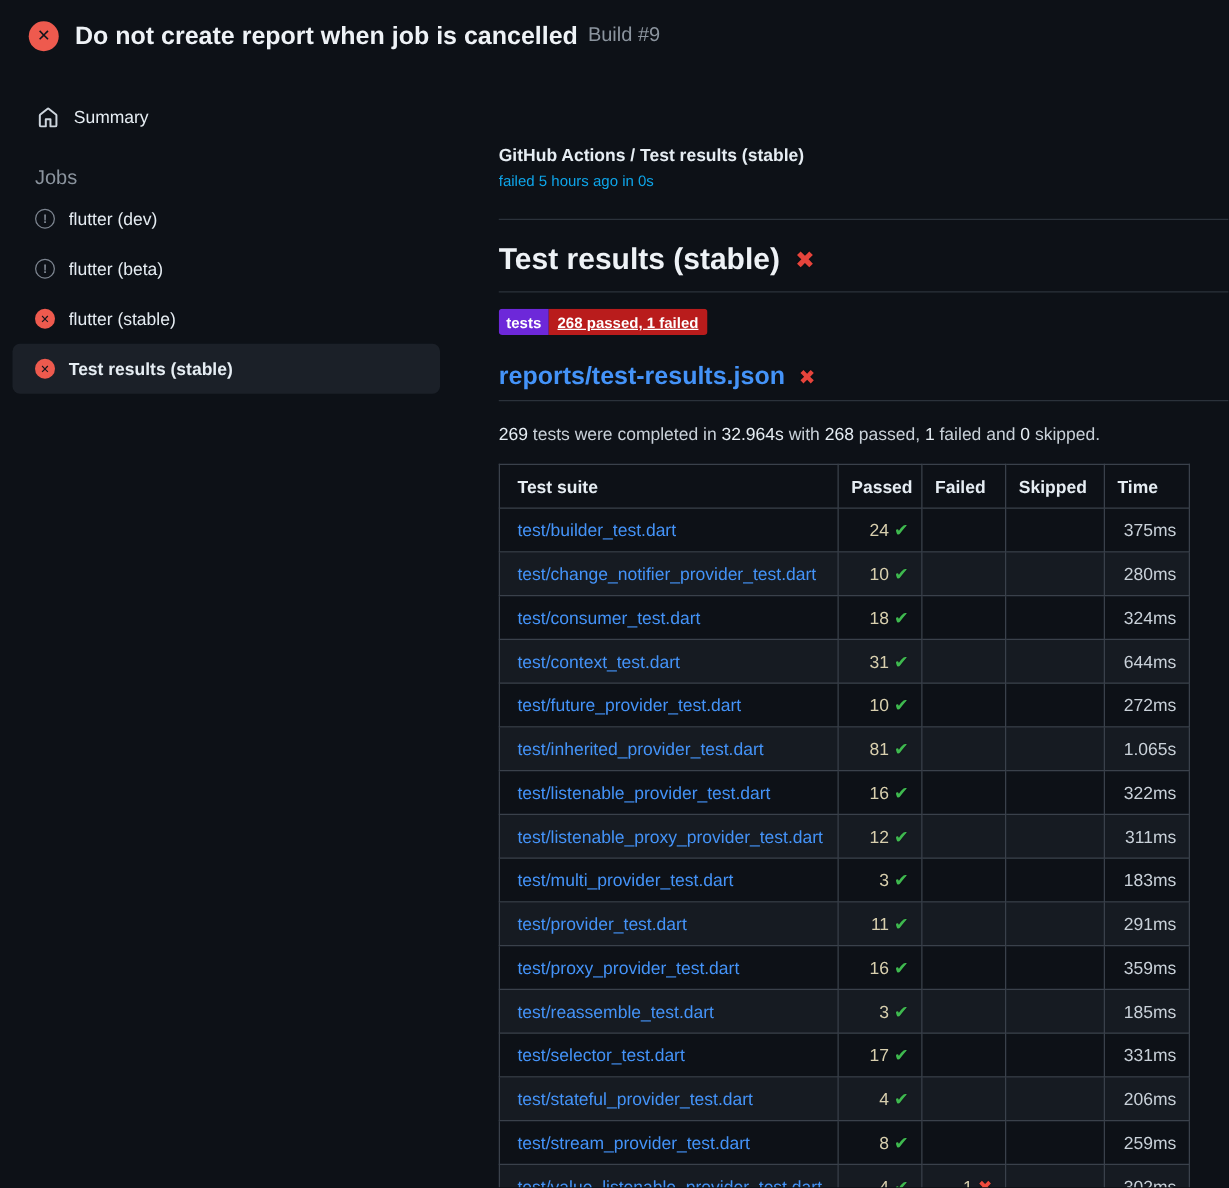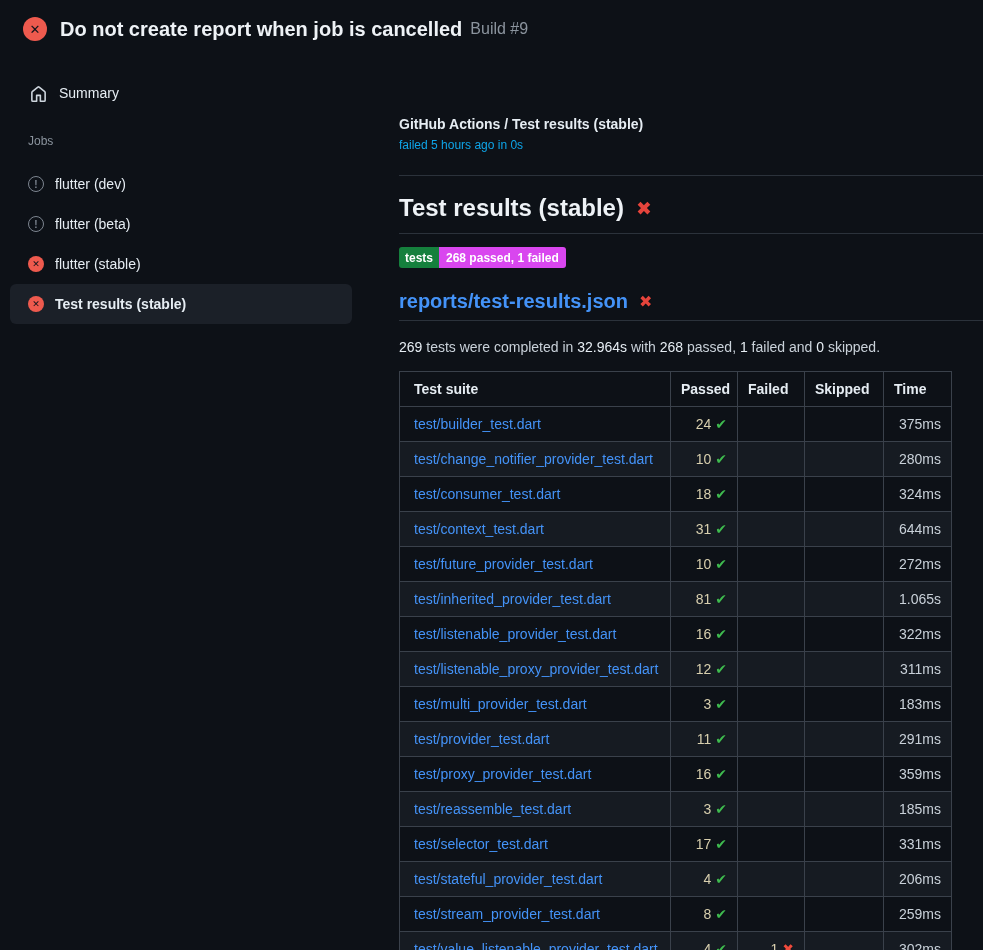--- a/index.html
+++ b/index.html
@@ -10,43 +10,43 @@
   
   .top-header { position:absolute; top:0; left:0; right:0; height:58px; display:flex; align-items:center; padding-left:23px; }
   .fail-circle-lg { width:24px; height:24px; border-radius:50%; background:#ee5a4e; color:#11151c; display:flex; align-items:center; justify-content:center; font-size:13px; font-weight:bold; flex:none; }
   .top-title { margin-left:13px; font-size:20px; font-weight:600; color:#eef2f6; }
   .top-build { margin-left:8px; font-size:16px; font-weight:400; color:#8b949e; }
 
   
   .sidebar { position:absolute; top:73px; left:10px; width:342px; }
   .side-row { display:flex; align-items:center; height:40px; border-radius:6px; padding-left:20px; cursor:pointer; }
   .side-row .label { margin-left:12px; font-size:14px; color:#e6edf3; }
-  .jobs-label { margin:21px 0 16px 18px; font-size:12px; color:#8b949e; }
+  .jobs-label { margin:21px 0 3px 18px; font-size:16px; color:#8b949e; }
   .job-item { display:flex; align-items:center; height:40px; border-radius:6px; padding-left:18px; cursor:pointer; }
   .job-item .label { margin-left:11px; font-size:14px; color:#e6edf3; }
   .job-item.selected { background:#1b2028; }
   .job-item.selected .label { font-weight:bold; }
   .status-icon { width:16px; height:16px; flex:none; display:flex; align-items:center; justify-content:center; border-radius:50%; }
   .status-fail { background:#ee5a4e; color:#11151c; font-size:9px; font-weight:bold; }
   .status-neutral { border:1.5px solid #7d8590; color:#7d8590; font-size:10px; font-weight:bold; }
   .home-svg { width:17px; height:17px; fill:#cdd5dd; flex:none; }
 
   
   .main { position:absolute; top:0; left:399px; right:0; padding-top:116px; }
   .breadcrumb { font-size:14px; font-weight:bold; color:#e6edf3; }
   .run-meta { margin-top:6px; font-size:12px; color:#0ea5e9; }
   .hr { margin-top:23px; border-top:1px solid #2b323b; }
   .h1-row { margin-top:18px; padding-bottom:11px; border-bottom:1px solid #2b323b; display:flex; align-items:center; }
   .h1-text { font-size:24px; font-weight:600; color:#eef2f6; }
   .x-emoji { color:#e5443c; font-weight:bold; text-shadow:0 0 1px rgba(0,0,0,.7); }
   .h1-row .x-emoji { font-size:19px; margin-left:12px; }
 
   .badge { margin-top:13px; display:inline-flex; border-radius:3px; overflow:hidden; font-size:12px; font-weight:bold; line-height:1; }
-  .badge .key { background:#15803d; color:#ffffff; padding:5px 6px 4px; }
-  .badge .val { background:#d946ef; color:#ffffff; padding:5px 7px 4px; }
+  .badge .key { background:#6d28d9; color:#ffffff; padding:5px 6px 4px; }
+  .badge .val { background:#b91c1c; color:#ffffff; padding:5px 7px 4px;text-decoration:underline; }
 
   .h2-row { margin-top:22px; padding-bottom:7px; border-bottom:1px solid #2b323b; display:flex; align-items:center; }
   .h2-link { font-size:20px; font-weight:bold; color:#4493f8; text-decoration:none; cursor:pointer; }
   .h2-row .x-emoji { font-size:16px; margin-left:11px; }
 
   .summary-line { margin-top:18px; font-size:14px; color:#c9d1d9; }
   .summary-line .b { font-weight:normal; color:#e6edf3; }
 
   
   table.results { margin-top:16px; width:552px; border-collapse:collapse; table-layout:fixed; font-size:14px; }

